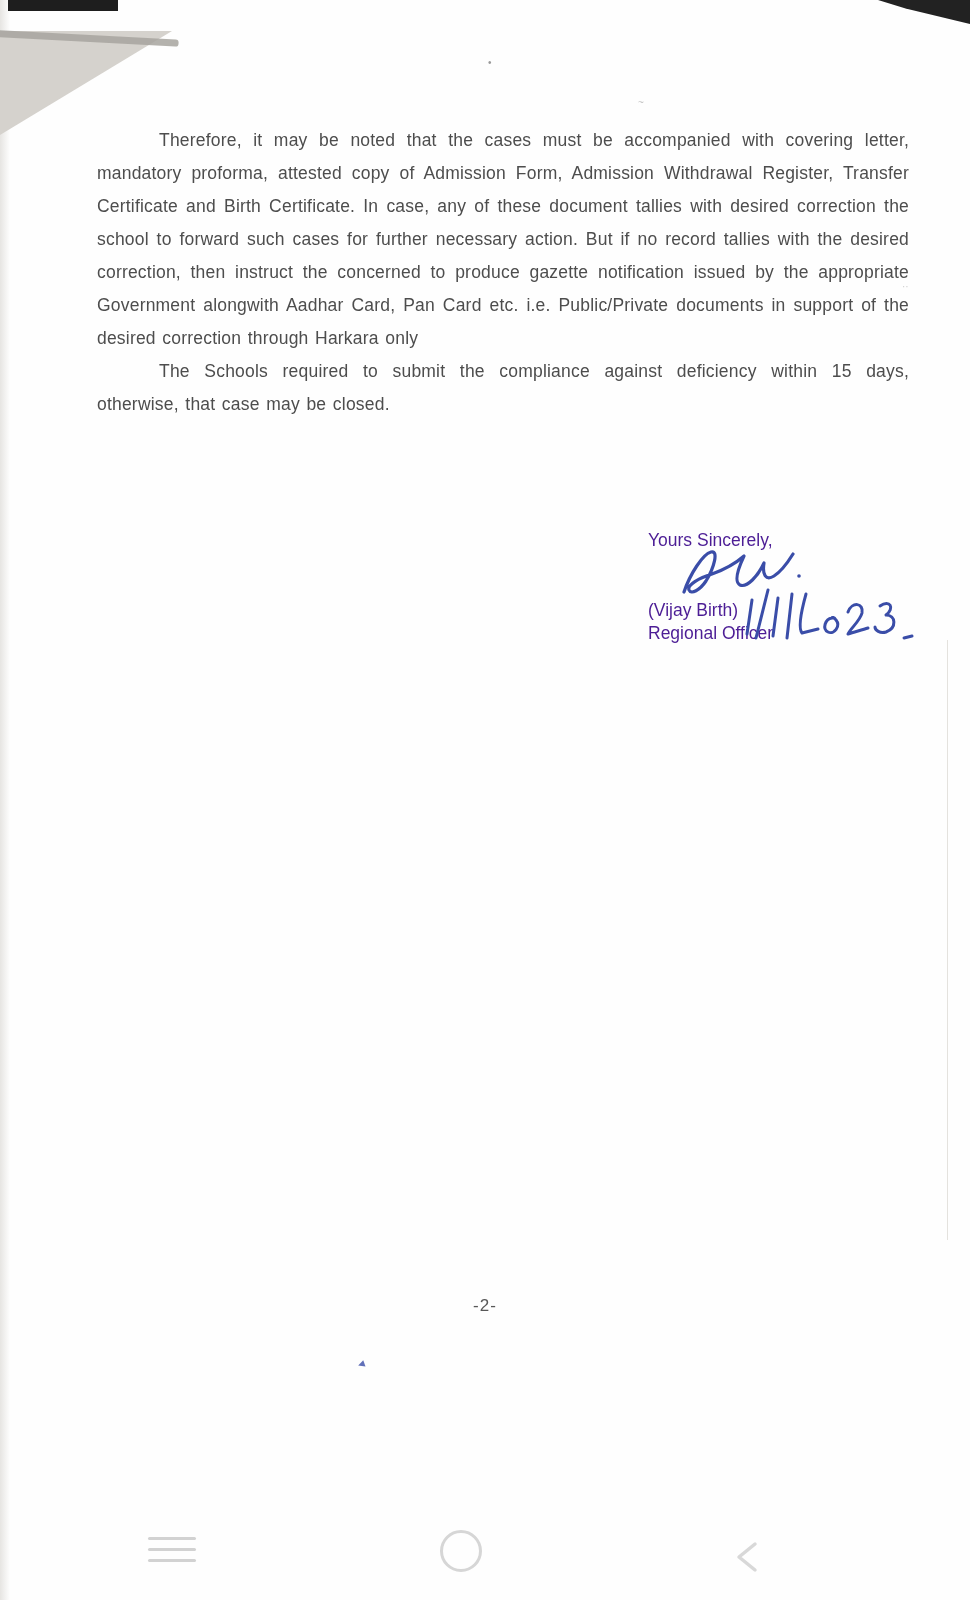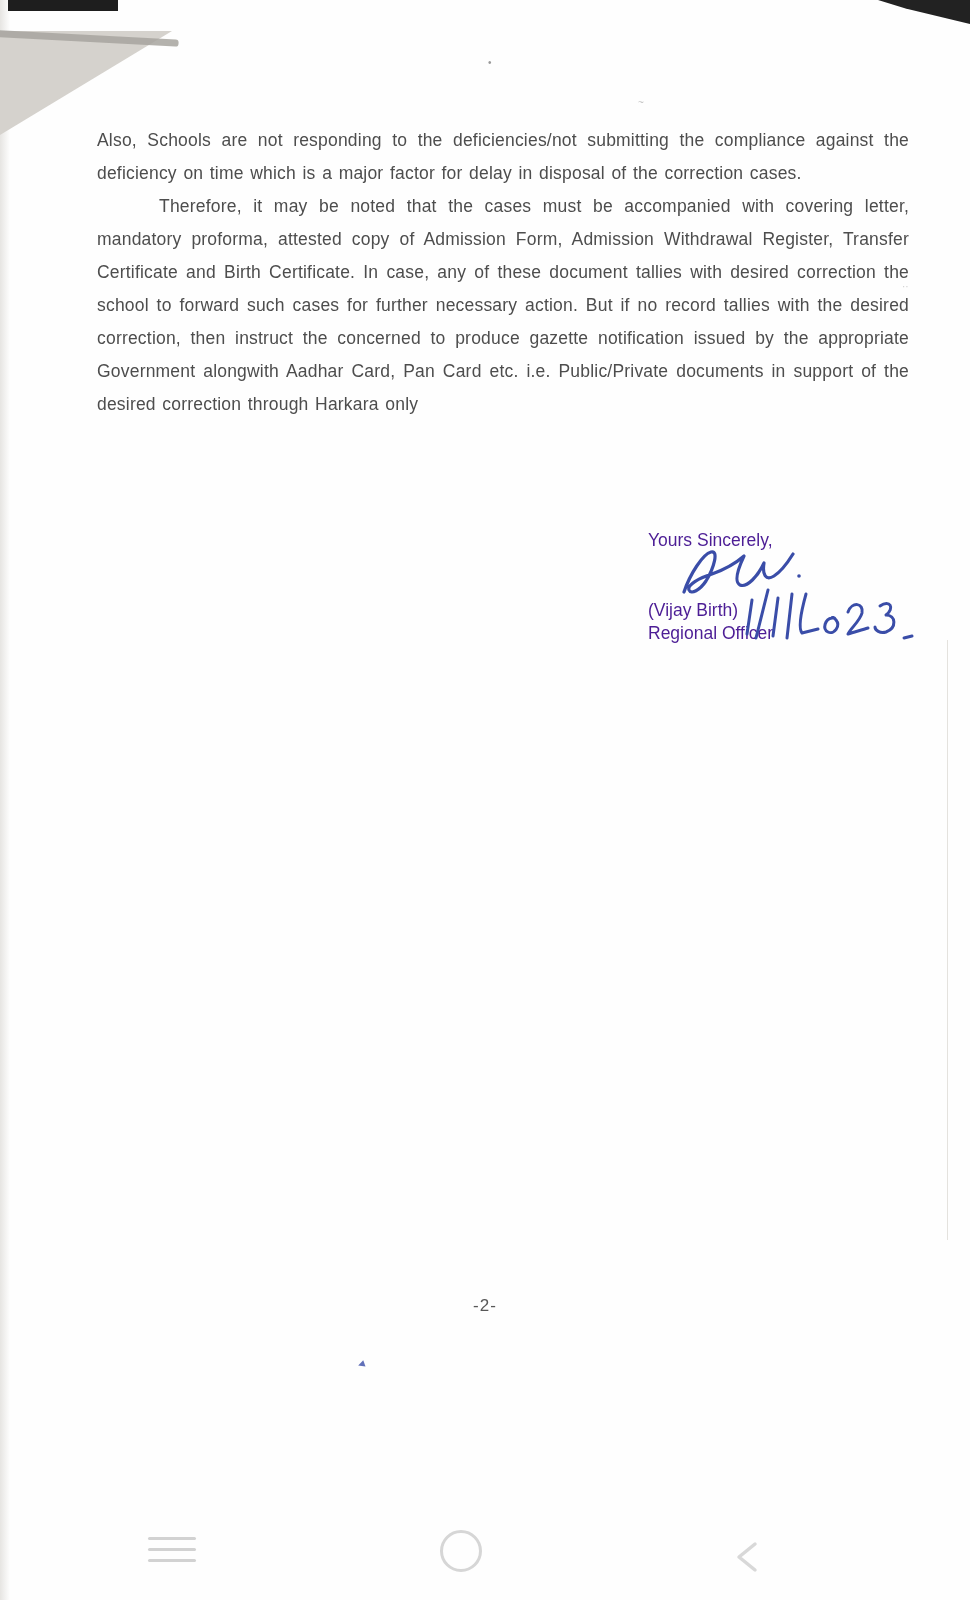--- a/index.html
+++ b/index.html
@@ -91,22 +91,22 @@
   <div class="artifact-corner"></div>
   <div class="artifact-corner-edge"></div>
   <div class="artifact-top-bar"></div>
   <div class="artifact-top-right"></div>
   <div class="scan-line-right"></div>
   <span class="speck" style="left:488px; top:58px;">•</span>
   <span class="speck" style="left:638px; top:98px; opacity:.6;">~</span>
   <span class="speck" style="left:902px; top:282px; opacity:.5;">··</span>
 
   <div class="doc-text">
-    <p>Also, Schools are not responding to the deficiencies/not submitting the compliance against the deficiency on time which is a major factor for delay in disposal of the correction cases.</p>
     <p class="indent">Therefore, it may be noted that the cases must be accompanied with covering letter, mandatory proforma, attested copy of Admission Form, Admission Withdrawal Register, Transfer Certificate and Birth Certificate.  In case, any of these document tallies with desired correction the school to forward such cases for further necessary action.  But if no record tallies with the desired correction, then instruct the concerned to produce gazette notification issued by the appropriate Government alongwith Aadhar Card, Pan Card etc. i.e. Public/Private documents in support of the desired correction through Harkara only</p>
+    <p class="indent">The Schools required to submit the compliance against deficiency within 15 days, otherwise, that case may be closed.</p>
   </div>
 
   <div class="sig-block">
     <div class="sig-closing">Yours Sincerely,</div>
 
     <svg class="sig-scribble" width="130" height="56" viewBox="0 0 130 56" fill="none">
       <path d="M8,46 C14,28 27,8 35,6 C43,4 38,22 30,35 C24,44 15,49 13,44 C11,39 23,32 36,28 C50,23 60,17 68,10 C61,25 58,36 64,39 C71,42 82,30 88,17 C86,29 90,35 98,30 C106,25 112,16 117,8" stroke="#3a4da8" stroke-width="3.2" stroke-linecap="round" stroke-linejoin="round"></path>
       <circle cx="123" cy="30" r="1.8" fill="#3a4da8"></circle>
     </svg>
 

